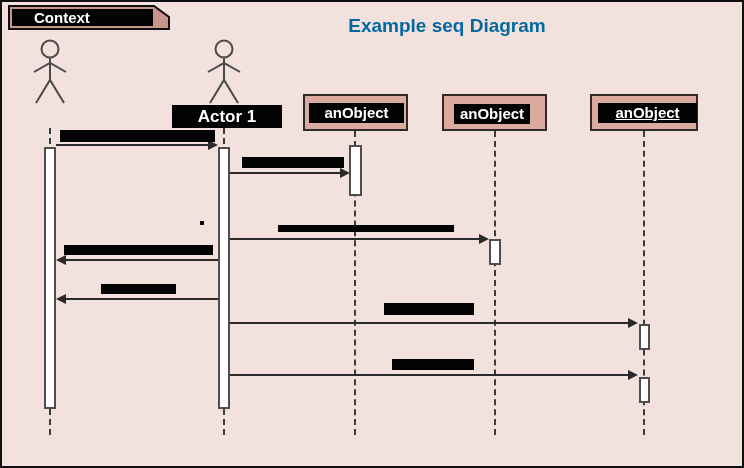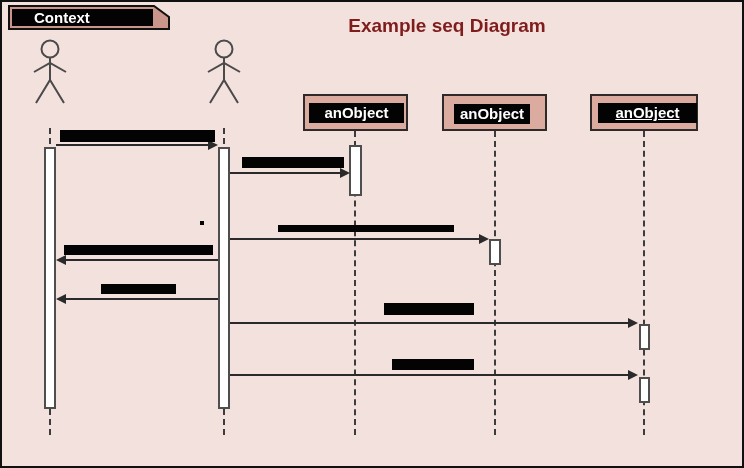--- a/index.html
+++ b/index.html
@@ -19,36 +19,37 @@
 <body>
 
 <div id="canvas" style="background: rgb(243, 225, 222); border: 2px solid rgb(16, 16, 16);">
 
   <svg id="context-tab" width="170" height="28" viewBox="0 0 170 28">
     <polygon points="1,1 146,1 161,12 161,24 1,24" stroke-width="2" fill="#ca968c" stroke="#101010"></polygon>
     <rect x="4" y="4" width="141" height="17" fill="#030303"></rect>
     <text x="26" y="18" fill="#ffffff">Context</text>
   </svg>
 
-  <div id="title" style="color: #7f1d1d;">Example seq Diagram</div>
+  <div id="title" style="color: #0369a1;">Example seq Diagram</div>
 
   <div id="layer">
       <div style="position: absolute; left: 47px; top: 126px; width: 0px; height: 307px; border-left: 2px dashed rgb(60, 60, 60);"></div>
       <div style="position: absolute; left: 221px; top: 126px; width: 0px; height: 307px; border-left: 2px dashed rgb(60, 60, 60);"></div>
       <div style="position: absolute; left: 352px; top: 129px; width: 0px; height: 304px; border-left: 2px dashed rgb(60, 60, 60);"></div>
       <div style="position: absolute; left: 492px; top: 129px; width: 0px; height: 304px; border-left: 2px dashed rgb(60, 60, 60);"></div>
       <div style="position: absolute; left: 641px; top: 129px; width: 0px; height: 304px; border-left: 2px dashed rgb(60, 60, 60);"></div>
       <svg width="44" height="66" viewBox="0 0 44 66" style="position: absolute; left: 26px; top: 36px; overflow: visible;">
         <circle cx="22" cy="11" r="8.5" fill="none" stroke="#4a4a4a" stroke-width="2"></circle>
         <path d="M22 19.5 L22 42 M6 34 L22 25 L38 34 M8 65 L22 42 L36 65" fill="none" stroke="#4a4a4a" stroke-width="2"></path>
       </svg>
       <svg width="44" height="66" viewBox="0 0 44 66" style="position: absolute; left: 200px; top: 36px; overflow: visible;">
         <circle cx="22" cy="11" r="8.5" fill="none" stroke="#4a4a4a" stroke-width="2"></circle>
         <path d="M22 19.5 L22 42 M6 34 L22 25 L38 34 M8 65 L22 42 L36 65" fill="none" stroke="#4a4a4a" stroke-width="2"></path>
       </svg>
+      <div style="position: absolute; left: 170px; top: 103px; width: 110px; height: 23px; background: rgb(3, 3, 3); color: rgb(255, 255, 255); text-align: center; font: bold 17px / 23px &quot;Liberation Sans&quot;, sans-serif;">Actor 1</div>
       <div style="position: absolute; left: 301px; top: 92px; width: 105px; height: 37px; background: rgb(219, 171, 159); border: 2px solid rgb(46, 42, 41); box-sizing: border-box;">
         <div style="position: absolute; left: 4px; top: 7px; width: 95px; height: 20px; background: rgb(3, 3, 3); color: rgb(255, 255, 255); text-align: center; font: bold 15px / 20px &quot;Liberation Sans&quot;, sans-serif;">anObject</div>
       </div>
       <div style="position: absolute; left: 440px; top: 92px; width: 105px; height: 37px; background: rgb(219, 171, 159); border: 2px solid rgb(46, 42, 41); box-sizing: border-box;">
         <div style="position: absolute; left: 10px; top: 8px; width: 76px; height: 20px; background: rgb(3, 3, 3); color: rgb(255, 255, 255); text-align: center; font: bold 15px / 20px &quot;Liberation Sans&quot;, sans-serif;">anObject</div>
       </div>
       <div style="position: absolute; left: 588px; top: 92px; width: 108px; height: 37px; background: rgb(219, 171, 159); border: 2px solid rgb(46, 42, 41); box-sizing: border-box;">
         <div style="position: absolute; left: 6px; top: 7px; width: 99px; height: 20px; background: rgb(3, 3, 3); color: rgb(255, 255, 255); text-align: center; font: bold 15px / 20px &quot;Liberation Sans&quot;, sans-serif; text-decoration: underline;">anObject</div>
       </div>
       <div style="position: absolute; left: 42px; top: 145px; width: 12px; height: 262px; background: rgb(255, 255, 255); border: 2px solid rgb(78, 78, 78); box-sizing: border-box;"></div>

